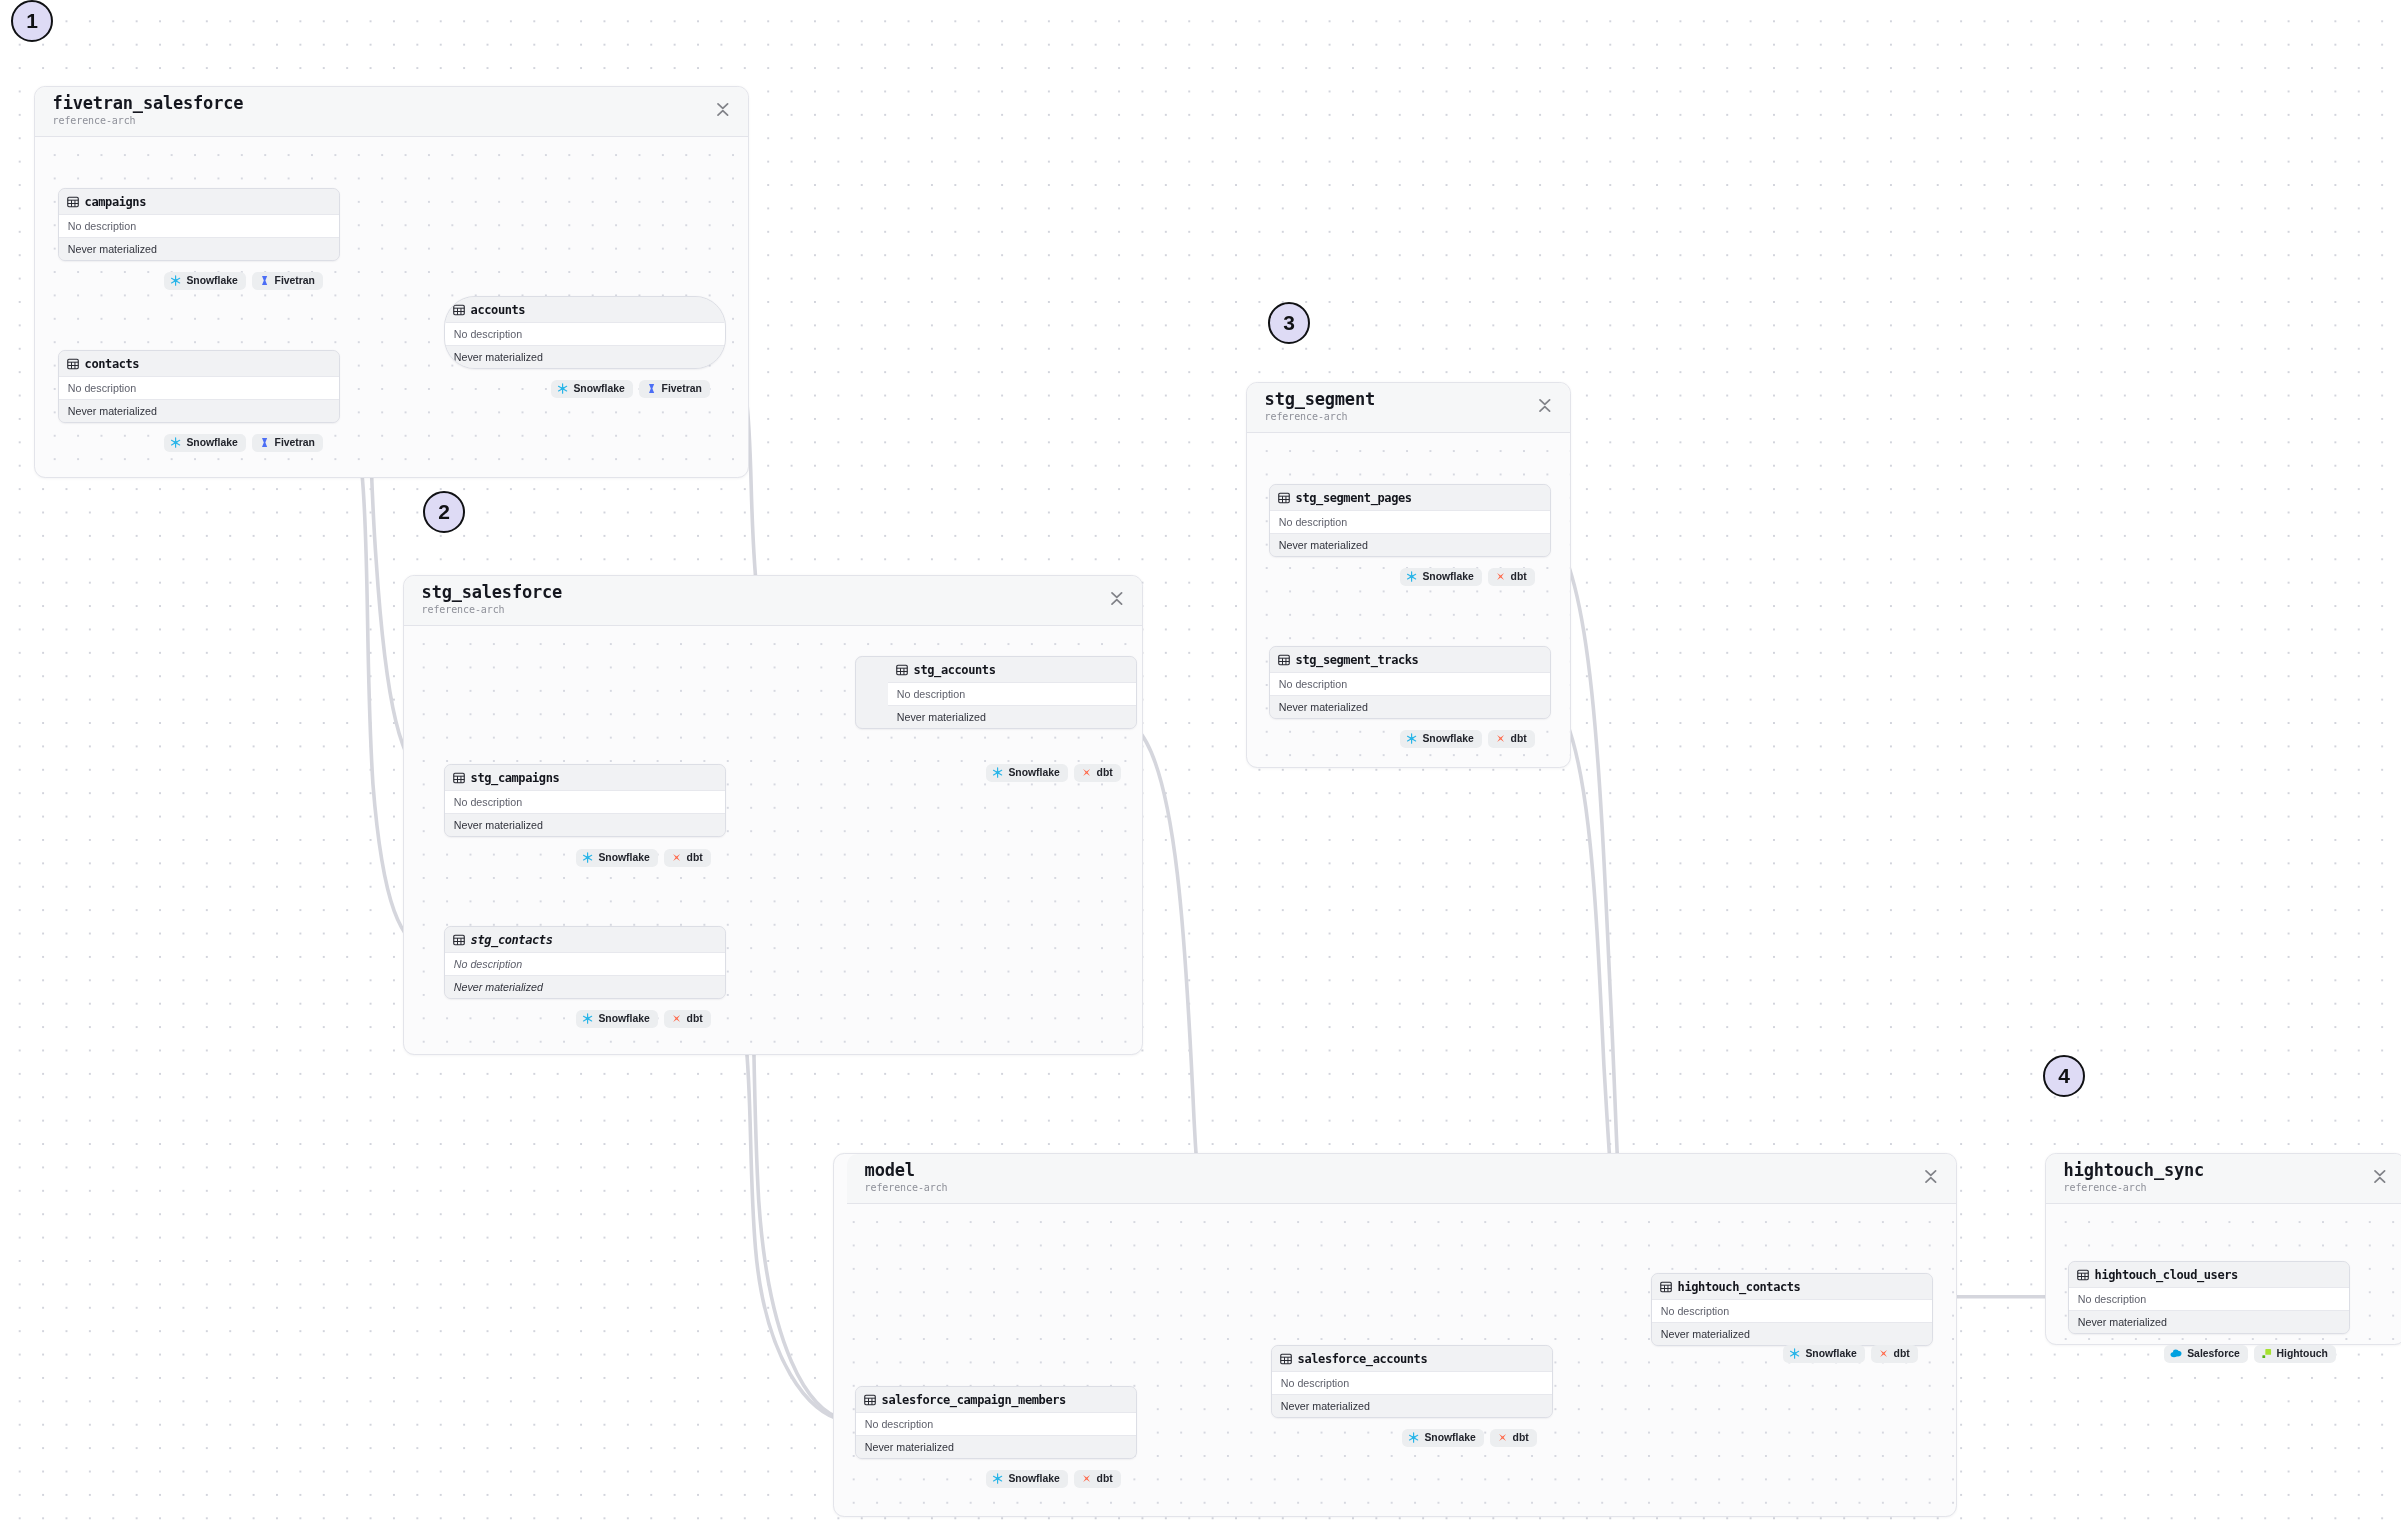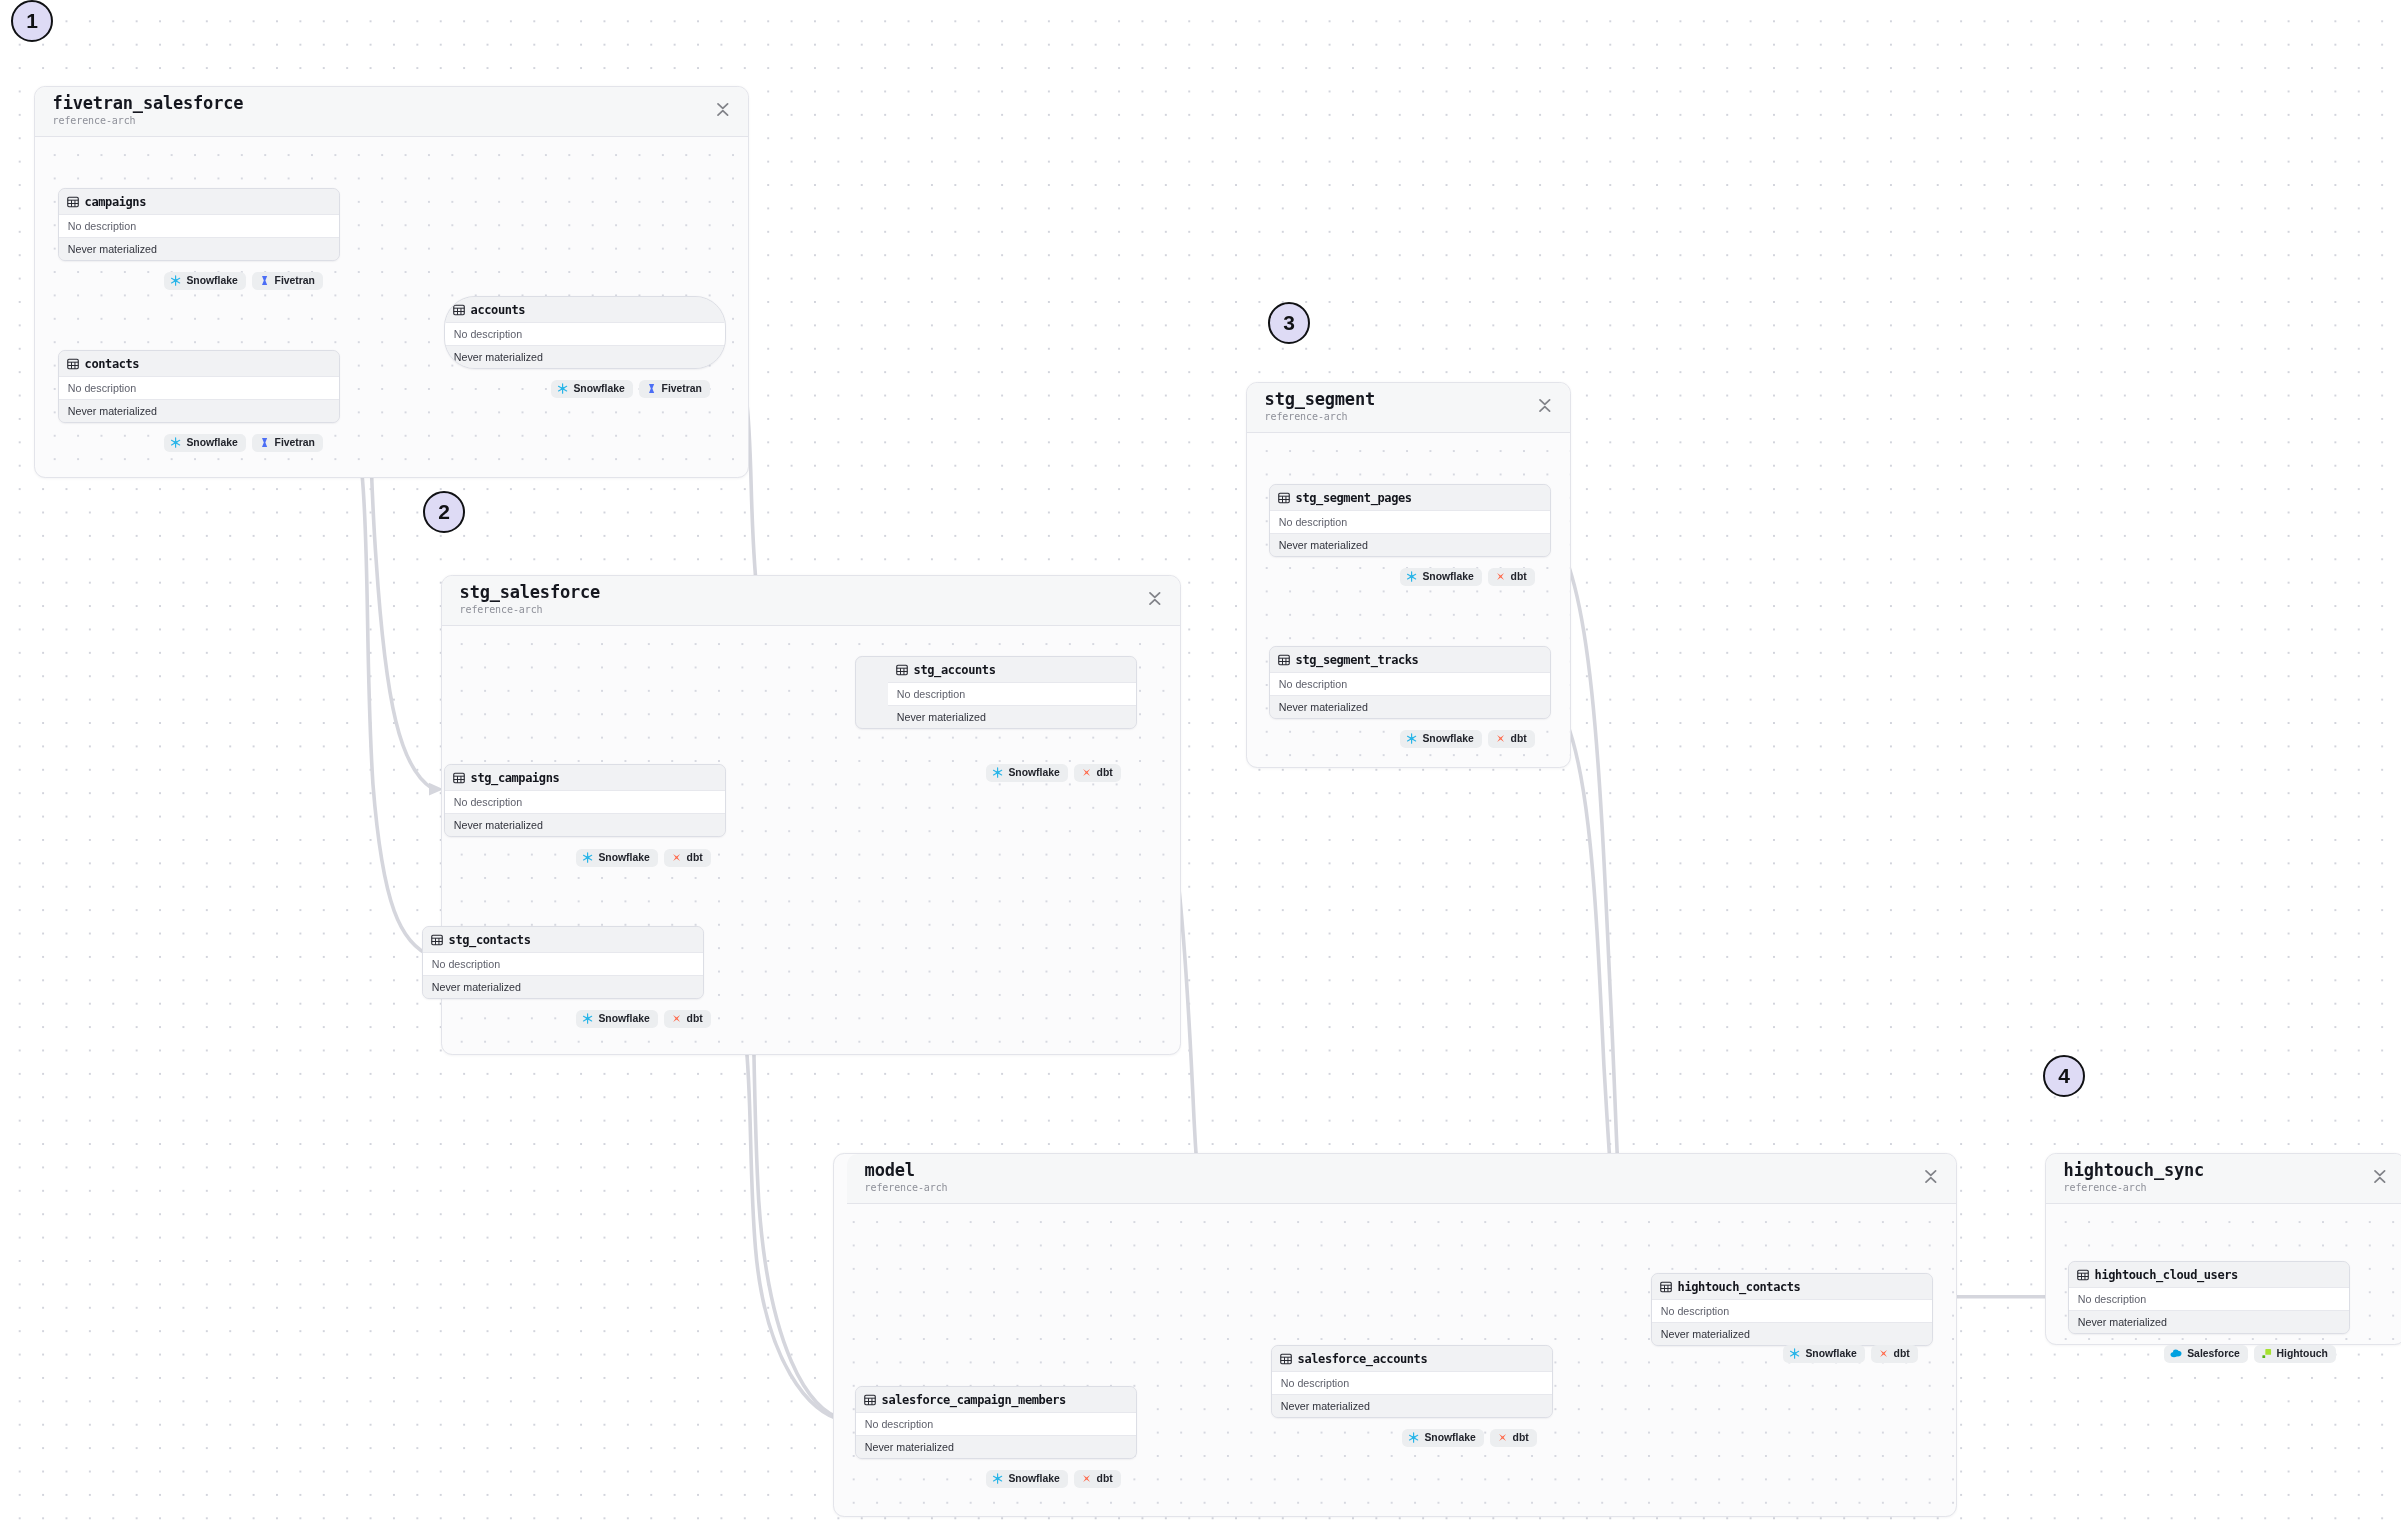--- a/index.html
+++ b/index.html
@@ -331,21 +331,21 @@
           </svg>
           <span>Snowflake</span>
         </div>
         <div class="badge">
           <svg width="11.2" height="11.2" viewBox="0 0 16 16">
             <path d="M4.3 1.6 L11.7 1.6 L9.1 8 L11.7 14.4 L4.3 14.4 L6.9 8 Z" fill="#4c6ef5"></path>
           </svg>
           <span>Fivetran</span>
         </div>
       </div>
-      <div class="group" style="left: 441px; top: 575px; width: 740px; height: 480px;">
+      <div class="group" style="left: 403px; top: 575px; width: 740px; height: 480px;">
         <div class="group-body"></div>
         <div class="group-header">
           <div>
             <div class="group-title">stg_salesforce</div>
             <div class="group-sub">reference-arch</div>
           </div>
           <svg class="collapse-icon" viewBox="0 0 22 26">
             <path d="M5 6 L11 11.5 L17 6" fill="none" stroke="#3a3c45" stroke-width="2.2" stroke-linecap="round" stroke-linejoin="round"></path>
             <path d="M5 20 L11 14.5 L17 20" fill="none" stroke="#3a3c45" stroke-width="2.2" stroke-linecap="round" stroke-linejoin="round"></path>
           </svg>
@@ -410,21 +410,21 @@
           </svg>
           <span>Snowflake</span>
         </div>
         <div class="badge">
           <svg width="11.2" height="11.2" viewBox="0 0 16 16">
             <path d="M3 3 L8 6.6 L13 3 L9.4 8 L13 13 L8 9.4 L3 13 L6.6 8 Z" fill="#ff694a"></path>
           </svg>
           <span>dbt</span>
         </div>
       </div>
-      <div class="node" style="left: 422px; top: 926px;">
+      <div class="node" style="left: 444px; top: 926px; font-style: italic;">
         <div class="node-head">
           <svg class="table-icon" viewBox="0 0 16 16">
             <rect x="1" y="1.6" width="14" height="12.8" rx="1.6" fill="none" stroke="#24262e" stroke-width="1.5"></rect>
             <line x1="1" y1="5.6" x2="15" y2="5.6" stroke="#24262e" stroke-width="1.3"></line>
             <line x1="1" y1="10" x2="15" y2="10" stroke="#24262e" stroke-width="1.3"></line>
             <line x1="6" y1="5.6" x2="6" y2="14.4" stroke="#24262e" stroke-width="1.3"></line>
             <line x1="10.6" y1="5.6" x2="10.6" y2="14.4" stroke="#24262e" stroke-width="1.3"></line>
           </svg>
           <span class="node-name">stg_contacts</span>
         </div>

